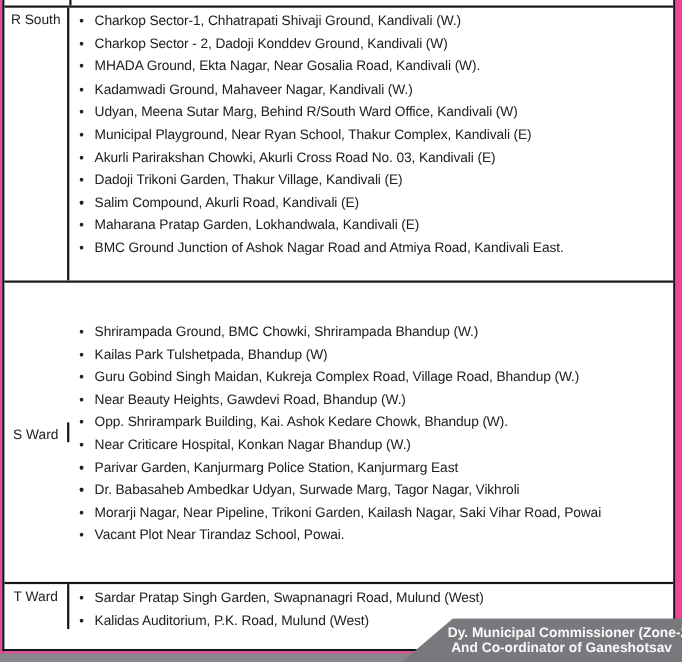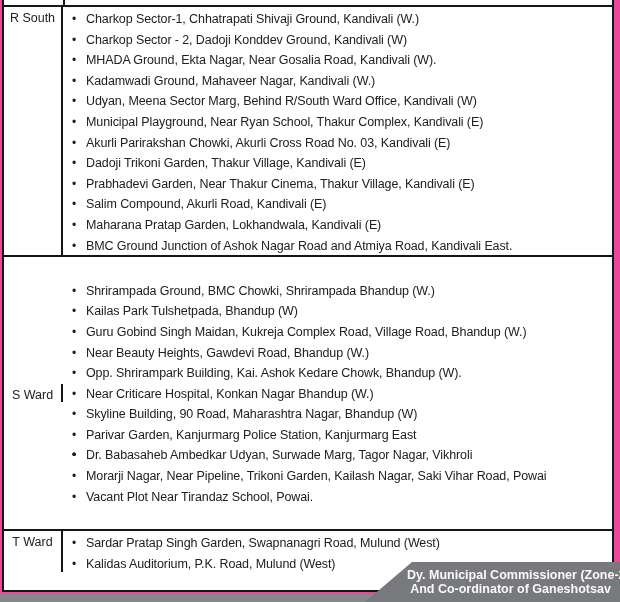--- a/index.html
+++ b/index.html
@@ -118,41 +118,41 @@
       <div class="col-divider"></div>
     </div>
     <div id="rows-container">
   <div class="ward-row h1">
     <div class="ward-label-cell">R South</div>
     <ul class="location-list">
             <li class="location-item"><span class="bullet">•</span><span>Charkop Sector-1, Chhatrapati Shivaji Ground, Kandivali (W.)</span></li>
             <li class="location-item"><span class="bullet">•</span><span>Charkop Sector - 2, Dadoji Konddev Ground, Kandivali (W)</span></li>
             <li class="location-item"><span class="bullet">•</span><span>MHADA Ground, Ekta Nagar, Near Gosalia Road, Kandivali (W).</span></li>
             <li class="location-item"><span class="bullet">•</span><span>Kadamwadi Ground, Mahaveer Nagar, Kandivali (W.)</span></li>
-            <li class="location-item"><span class="bullet">•</span><span>Udyan, Meena Sector Marg, Behind R/South Ward Office, Kandivali (W)</span></li>
+            <li class="location-item"><span class="bullet">•</span><span>Udyan, Meena Sutar Marg, Behind R/South Ward Office, Kandivali (W)</span></li>
             <li class="location-item"><span class="bullet">•</span><span>Municipal Playground, Near Ryan School, Thakur Complex, Kandivali (E)</span></li>
             <li class="location-item"><span class="bullet">•</span><span>Akurli Parirakshan Chowki, Akurli Cross Road No. 03, Kandivali (E)</span></li>
             <li class="location-item"><span class="bullet">•</span><span>Dadoji Trikoni Garden, Thakur Village, Kandivali (E)</span></li>
-            <li class="location-item"><span class="bullet">•</span><span>Prabhadevi Garden, Near Thakur Cinema, Thakur Village, Kandivali (E)</span></li>
+            <li class="location-item"><span class="bullet">•</span></li>
             <li class="location-item"><span class="bullet">•</span><span>Salim Compound, Akurli Road, Kandivali (E)</span></li>
             <li class="location-item"><span class="bullet">•</span><span>Maharana Pratap Garden, Lokhandwala, Kandivali (E)</span></li>
             <li class="location-item"><span class="bullet">•</span><span>BMC Ground Junction of Ashok Nagar Road and Atmiya Road, Kandivali East.</span></li>
           </ul>
   </div>
 
   <div class="ward-row h2">
     <div class="ward-label-cell">S Ward</div>
     <ul class="location-list">
             <li class="location-item"><span class="bullet">•</span><span>Shrirampada Ground, BMC Chowki, Shrirampada Bhandup (W.)</span></li>
             <li class="location-item"><span class="bullet">•</span><span>Kailas Park Tulshetpada, Bhandup (W)</span></li>
             <li class="location-item"><span class="bullet">•</span><span>Guru Gobind Singh Maidan, Kukreja Complex Road, Village Road, Bhandup (W.)</span></li>
             <li class="location-item"><span class="bullet">•</span><span>Near Beauty Heights, Gawdevi Road, Bhandup (W.)</span></li>
             <li class="location-item"><span class="bullet">•</span><span>Opp. Shrirampark Building, Kai. Ashok Kedare Chowk, Bhandup (W).</span></li>
             <li class="location-item"><span class="bullet">•</span><span>Near Criticare Hospital, Konkan Nagar Bhandup (W.)</span></li>
-            <li class="location-item"><span class="bullet">•</span><span>Skyline Building, 90 Road, Maharashtra Nagar, Bhandup (W)</span></li>
+            <li class="location-item"><span class="bullet">•</span></li>
             <li class="location-item"><span class="bullet">•</span><span>Parivar Garden, Kanjurmarg Police Station, Kanjurmarg East</span></li>
             <li class="location-item"><span class="bullet">•</span></li>
             <li class="location-item"><span class="bullet">•</span></li>
             <li class="location-item"><span class="bullet">•</span><span>Dr. Babasaheb Ambedkar Udyan, Surwade Marg, Tagor Nagar, Vikhroli</span></li>
             <li class="location-item"><span class="bullet">•</span><span>Morarji Nagar, Near Pipeline, Trikoni Garden, Kailash Nagar, Saki Vihar Road, Powai</span></li>
             <li class="location-item"><span class="bullet">•</span><span>Vacant Plot Near Tirandaz School, Powai.</span></li>
           </ul>
   </div>
 
   <div class="ward-row h3">

